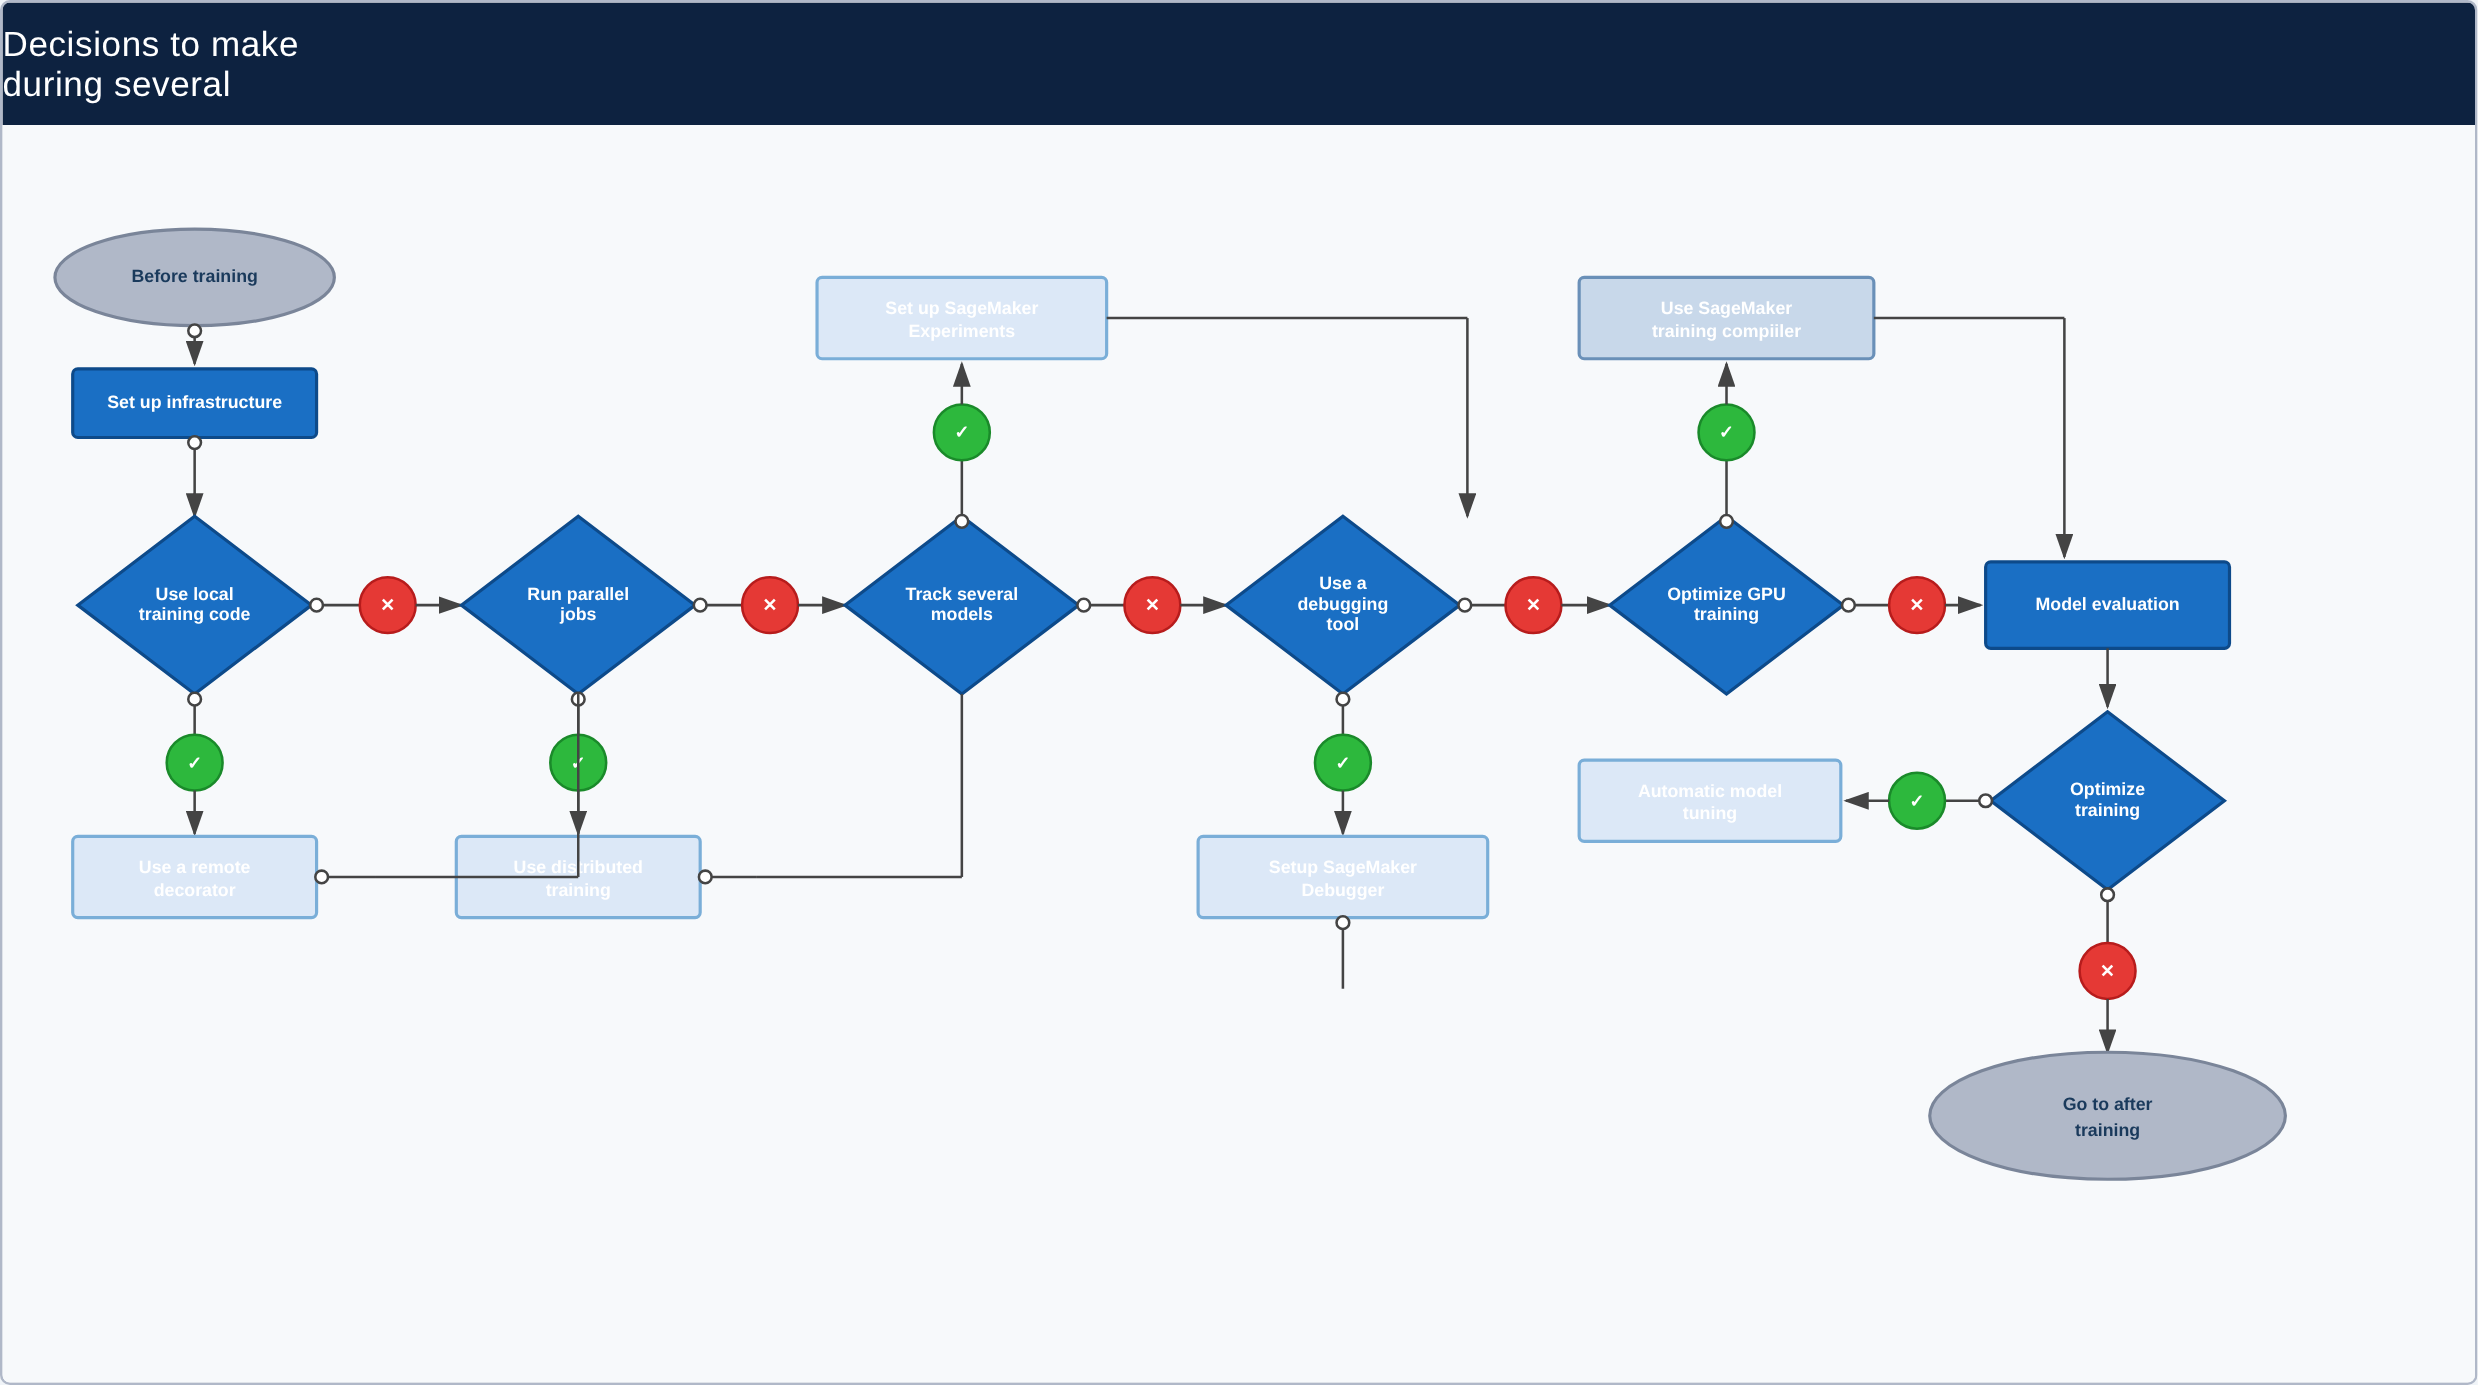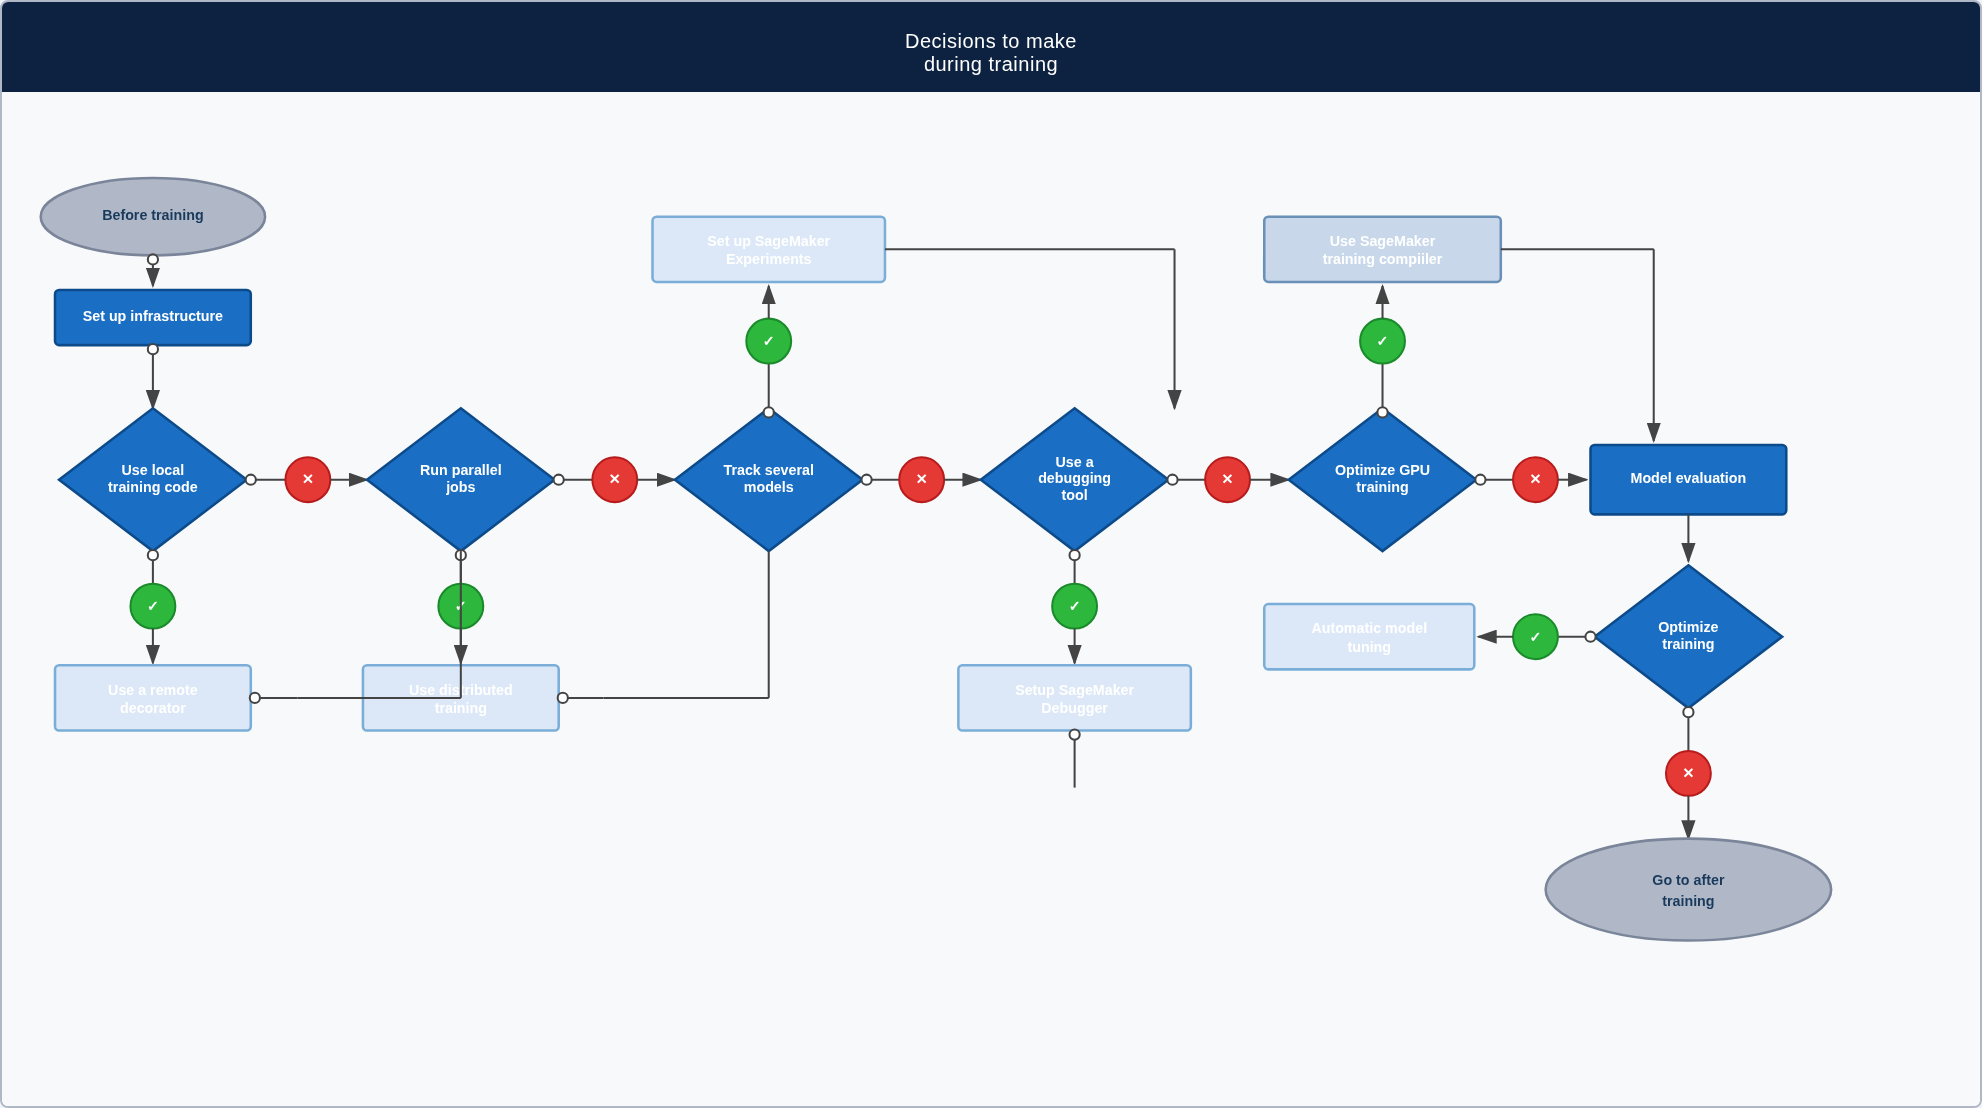--- a/index.html
+++ b/index.html
@@ -12,23 +12,23 @@
       flex-direction: column;
       background: #fff;
       border: 2px solid #b0b8c8;
       border-radius: 8px;
       overflow: hidden;
     }
 
     .header {
       background: #0d2240;
       color: #fff;
-      text-align: center;
-      padding: 28px 0 16px;
-      font-size: 20px;
+      text-align: left;
+      padding: 18px 0 16px;
+      font-size: 28px;
       font-weight: 400;
       letter-spacing: 0.5px;
       flex-shrink: 0;
     }
 
     .diagram-area {
       flex: 1;
       background: #f7f9fb;
       position: relative;
       overflow: hidden;
@@ -55,21 +55,21 @@
     text.bold {
       font-weight: bold;
     }
   </style>
 </head>
 <body>
 
 <div class="page-wrapper">
   <div class="header">
     <span>Decisions to make</span><br>
-    <span>during training</span>
+    <span>during several</span>
   </div>
   <div class="diagram-area">
     <svg class="diagram-svg" viewBox="0 0 1940 990">
       <defs>
         <marker id="arrowhead" markerWidth="10" markerHeight="7" refX="9" refY="3.5" orient="auto">
           <polygon points="0 0, 10 3.5, 0 7" fill="#444"></polygon>
         </marker>
         <marker id="arrowhead-sm" markerWidth="8" markerHeight="6" refX="7" refY="3" orient="auto">
           <polygon points="0 0, 8 3, 0 6" fill="#444"></polygon>
         </marker>

